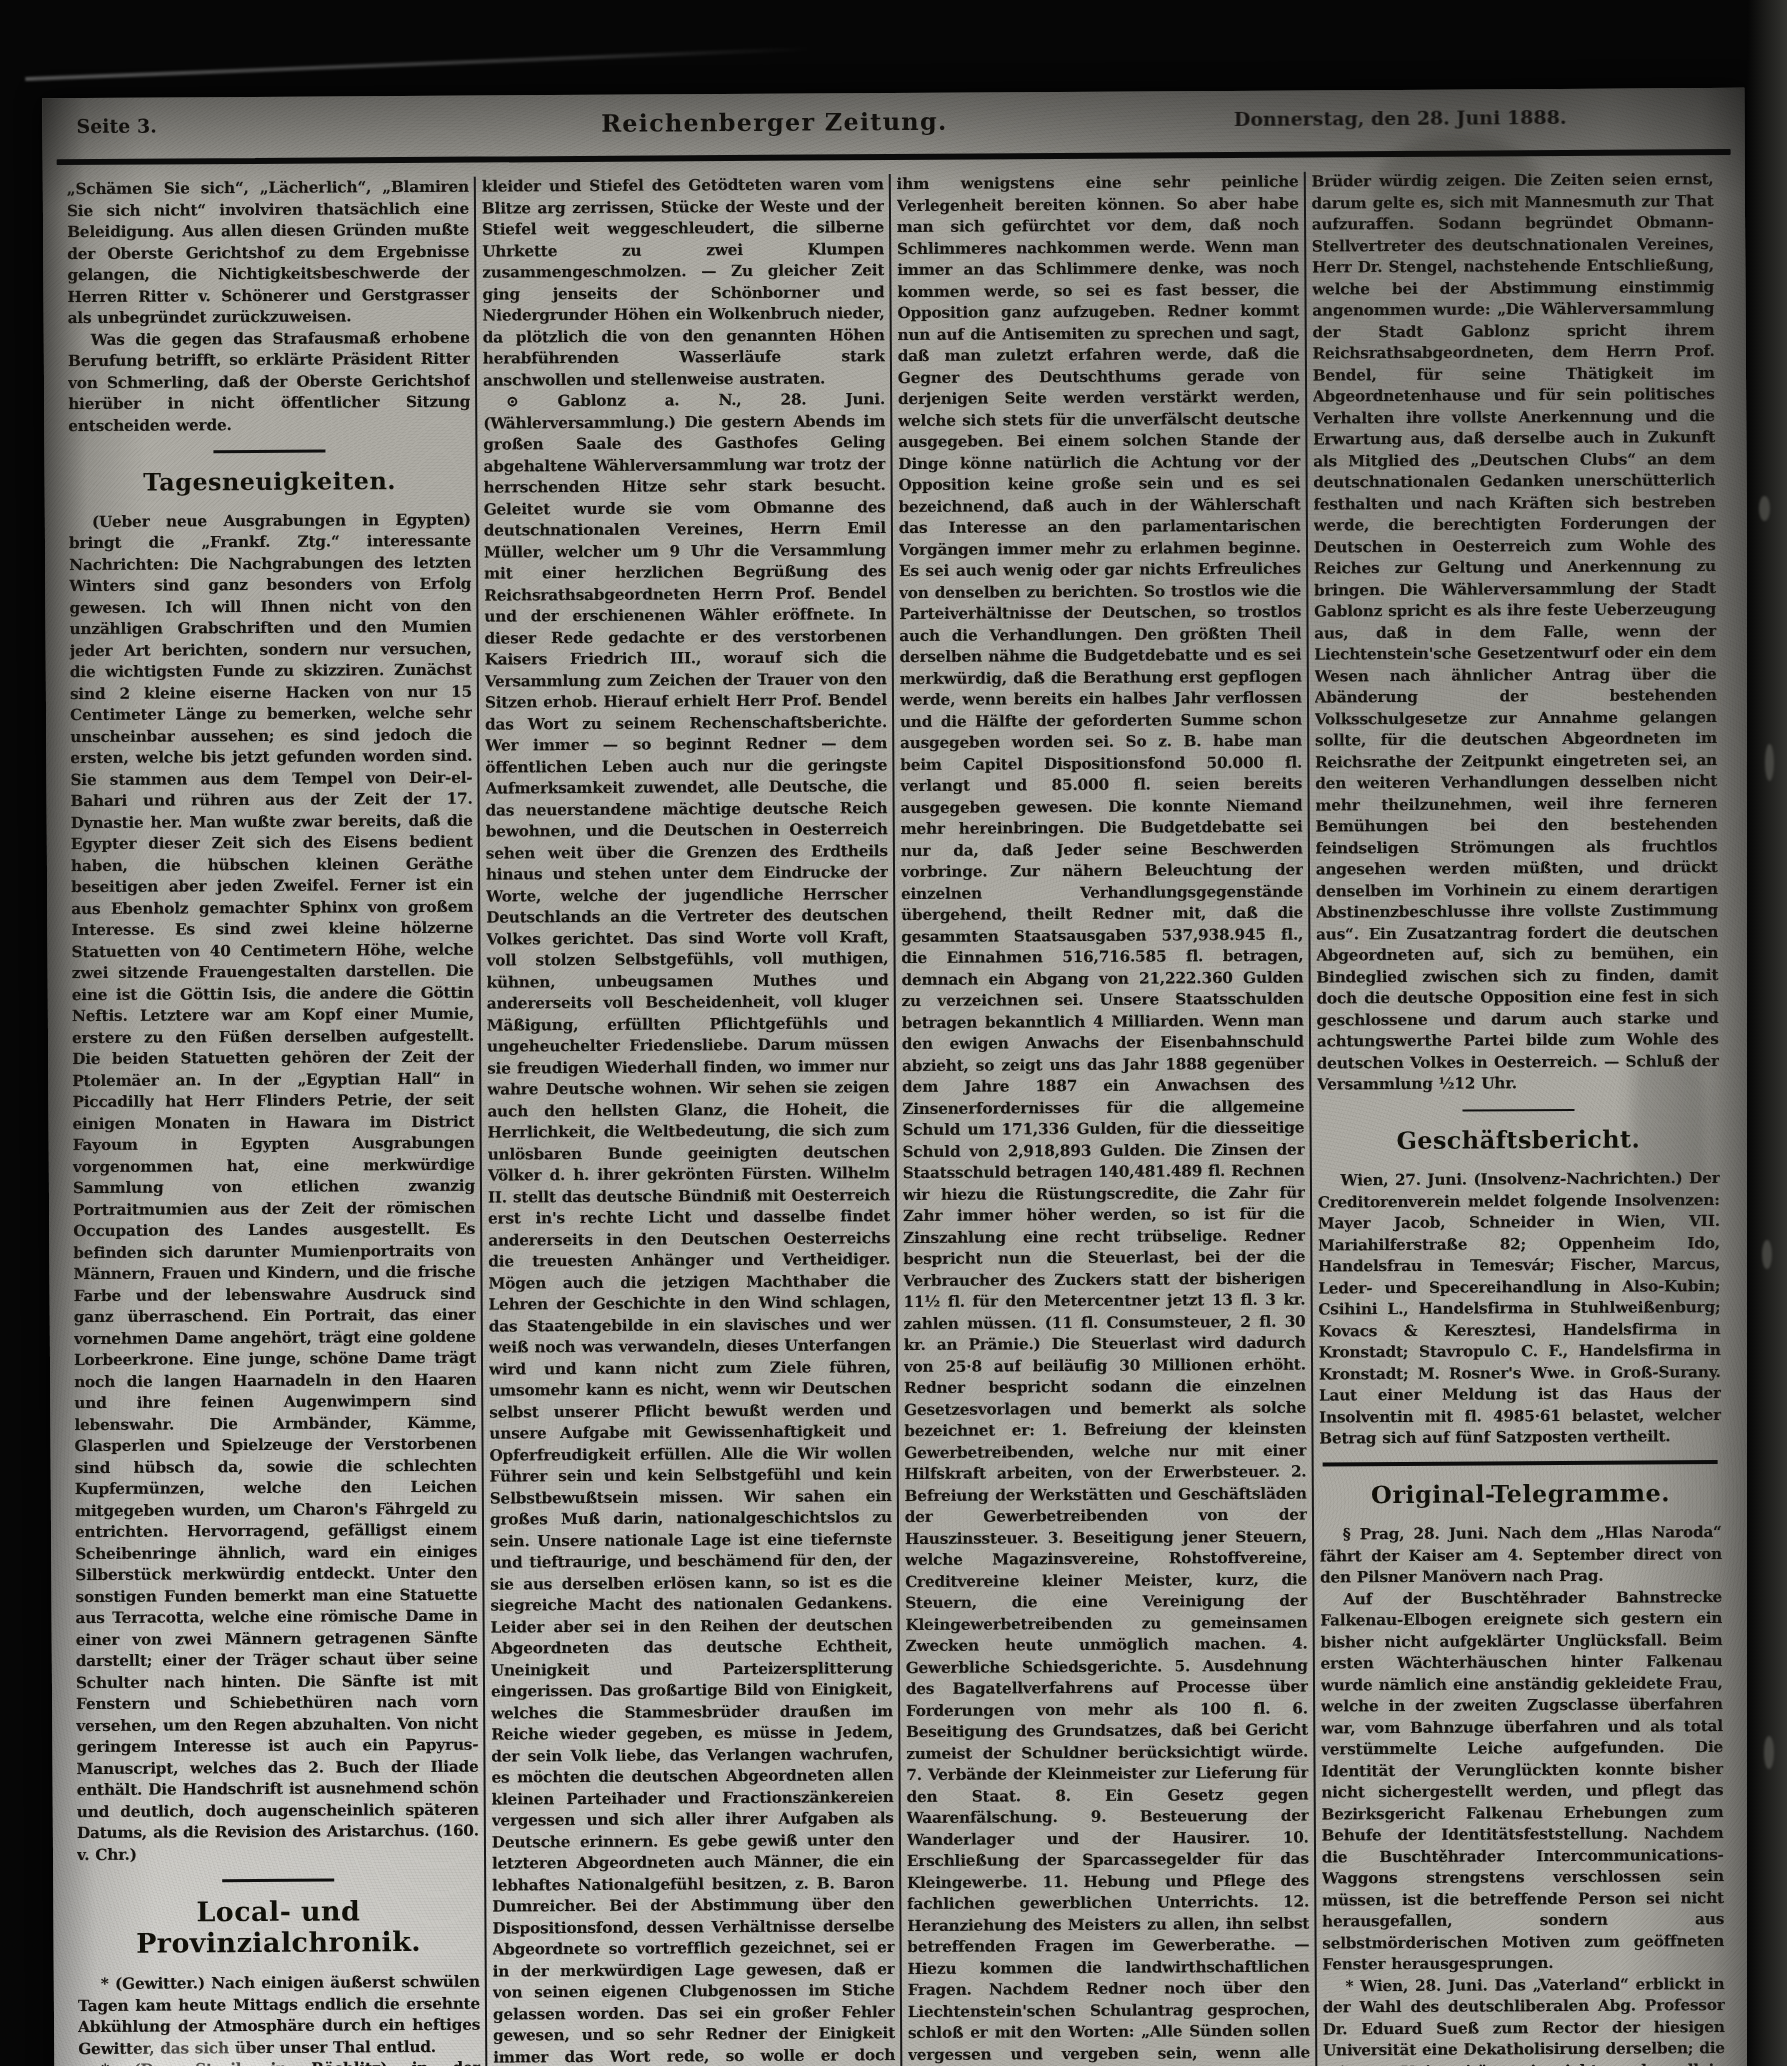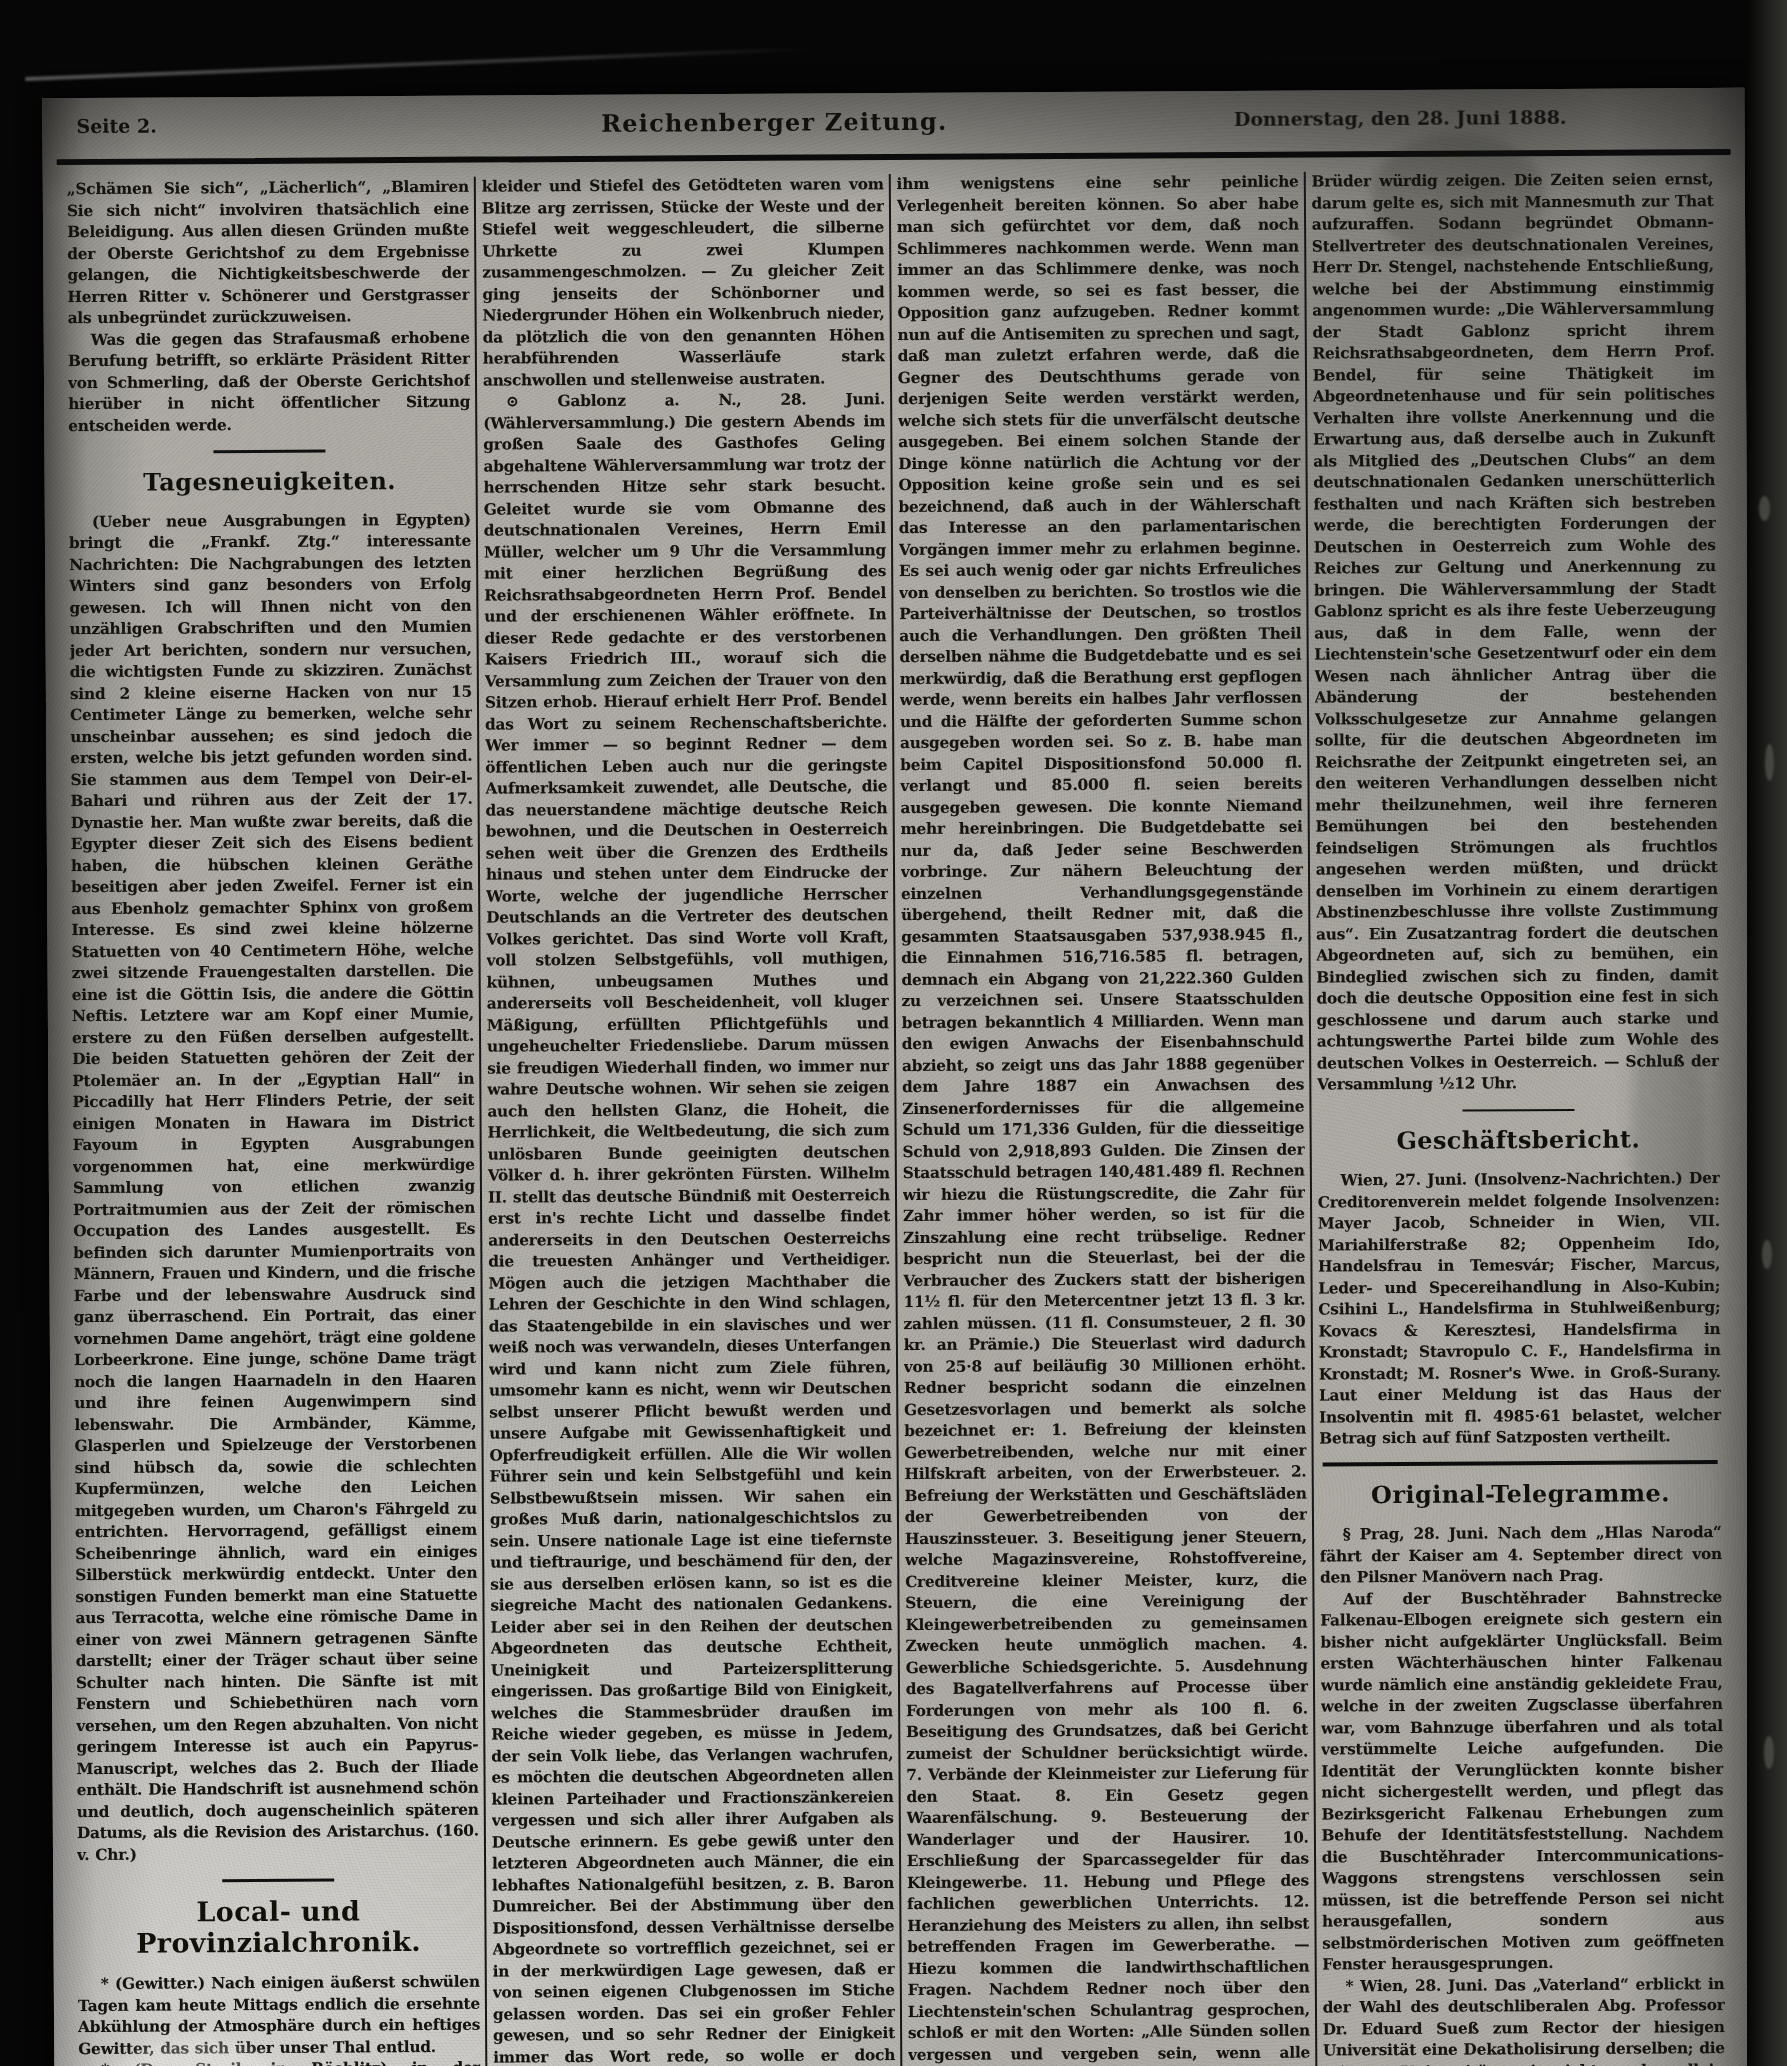--- a/index.html
+++ b/index.html
@@ -74,21 +74,21 @@
   .col-heading.h-md{font-size:24px;}
   .divider{width:112px;height:2.9px;background:#101010;margin:14px auto;}
   .rule-full{height:4.1px;background:#0d0d0d;margin:12.4px 3.3px;}
 </style>
 </head>
 <body>
 
 <div class="top-streak"></div>
 
 <div class="paper">
-  <div class="page-label">Seite 2.</div>
+  <div class="page-label">Seite 3.</div>
   <div class="masthead">Reichenberger Zeitung.</div>
   <div class="date-line">Donnerstag, den 28. Juni 1888.</div>
   <div class="head-rule"></div>
 
   <div class="columns">
     <div class="col">
         <p class="para noindent">„Schämen Sie sich“, „Lächerlich“, „Blamiren Sie sich nicht“ involviren thatsächlich eine Beleidigung. Aus allen diesen Gründen mußte der Oberste Gerichtshof zu dem Ergebnisse gelangen, die Nichtigkeitsbeschwerde der Herren Ritter v. Schönerer und Gerstgrasser als unbegründet zurückzuweisen.</p>
         <p class="para">Was die gegen das Strafausmaß erhobene Berufung betrifft, so erklärte Präsident Ritter von Schmerling, daß der Oberste Gerichtshof hierüber in nicht öffentlicher Sitzung entscheiden werde.</p>
         <div class="divider"></div>
         <div class="col-heading h-md">Tagesneuigkeiten.</div>

